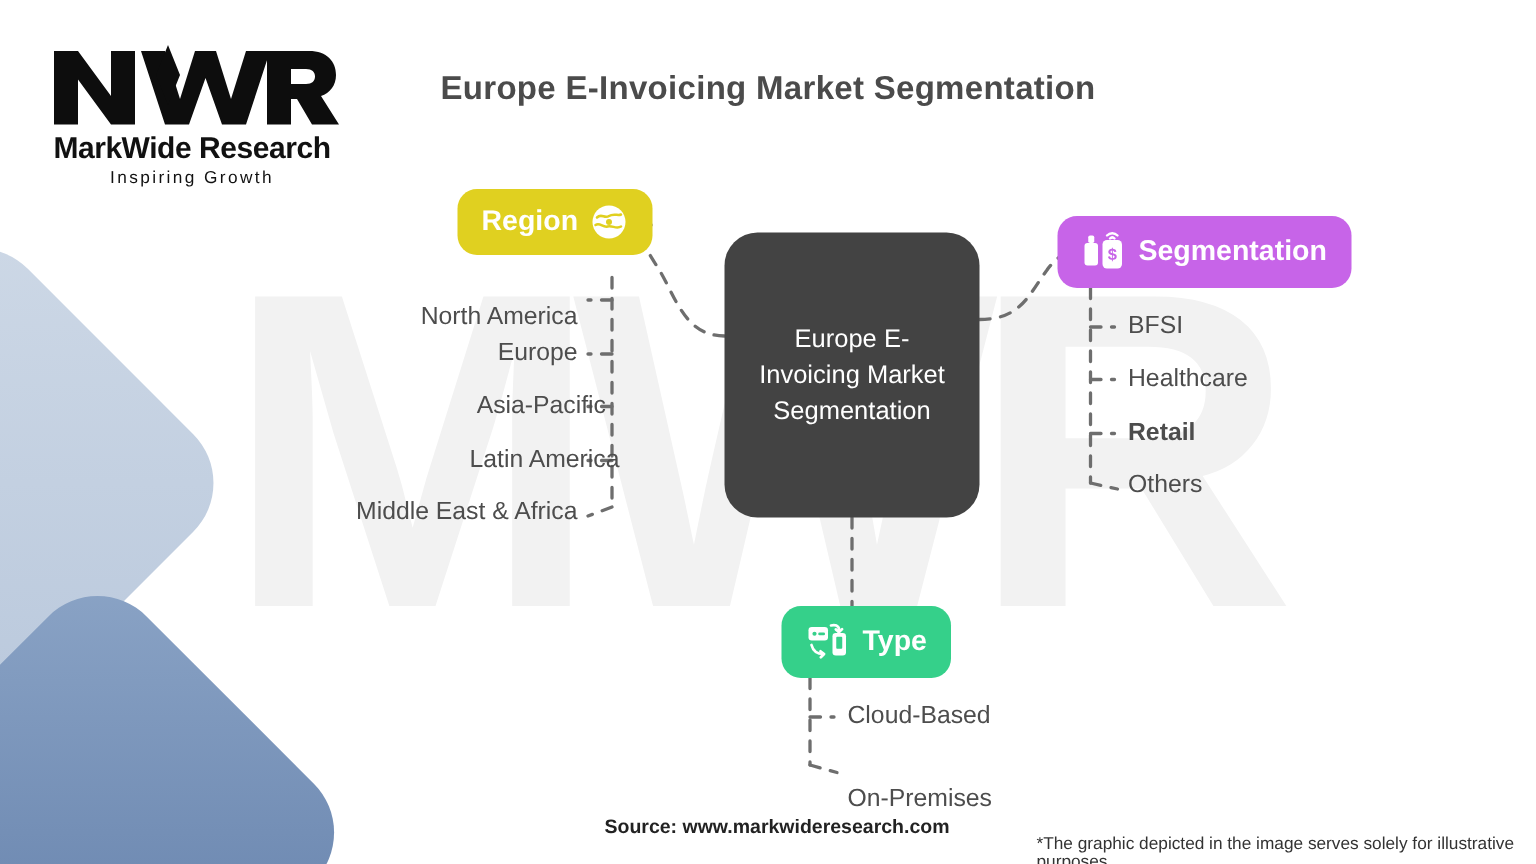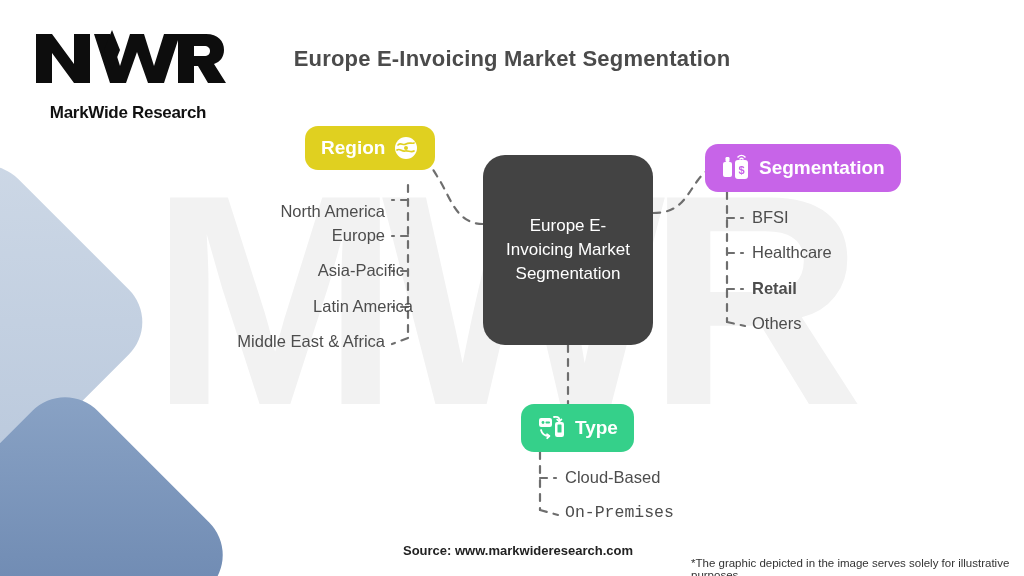--- a/index.html
+++ b/index.html
@@ -27,22 +27,22 @@
   .deco-sq.dark {
     left:-60px; top:430px; width:250px; height:250px;
     background:linear-gradient(135deg,#8ba4c6,#5d7aa6);
     transform:rotate(45deg);
   }
 
   
   .logo { position:absolute; left:28px; top:28px; width:200px; text-align:center; }
   .logo-mark { height:58px; display:block; }
   .logo-name {
-    font-size:17px; font-weight:bold; color:#111; letter-spacing:-0.3px;
-    margin-top:17px;
+    font-size:20px; font-weight:bold; color:#111; letter-spacing:-0.3px;
+    margin-top:2px;
   }
   .logo-tag {
     font-size:11.5px; color:#111; letter-spacing:1.6px; margin-top:2px;
   }
 
   
   .title {
     position:absolute; left:0; top:46px; width:1024px; text-align:center;
     font-size:22px; font-weight:bold; color:#4b4b4b; letter-spacing:0.2px;
   }
@@ -87,20 +87,21 @@
   <div class="deco-sq dark"></div>
 
   <div class="logo">
     <svg class="logo-mark" viewBox="0 0 200 58">
       <path d="M8 55 L8 6 L24 6 L46 36 L46 6 L62 6 L62 55 L46 55 L24 25 L24 55 Z" fill="#0d0d0d"></path>
       <path d="M66 6 L82 6 L92 38 L102 6 L116 6 L126 38 L136 6 L152 6 L136 55 L120 55 L109 24 L98 55 L82 55 Z" fill="#0d0d0d"></path>
       <path d="M150 6 L178 6 C190 6 196 13 196 22 C196 29 192 34 186 36 L198 55 L180 55 L170 38 L166 38 L166 55 L150 55 Z M166 18 L166 28 L176 28 C180 28 182 26 182 23 C182 20 180 18 176 18 Z" fill="#0d0d0d"></path>
       <path d="M84 2 L92 22 L84 42 L76 22 Z" fill="#0d0d0d"></path>
     </svg>
     <div class="logo-name">MarkWide Research</div>
+    <div class="logo-tag">Inspiring Growth</div>
   </div>
 
   <div class="title">Europe E-Invoicing Market Segmentation</div>
 
   <svg class="wires" viewBox="0 0 1024 576">
     <g fill="none" stroke="#6e6e6e" stroke-width="2.2" stroke-dasharray="7 7" stroke-linecap="round">
 
       <path d="M483 224 C455 224 450 195 437 176 C430 164 420 152 434 150"></path>
 
       <path d="M653 213 C681 213 686 196 698 180 C705 170 714 168 706 168"></path>
@@ -178,18 +179,18 @@
   <div class="leaf right-aligned" style="left:385px; top:261px;margin-left:19px;">Asia-Pacific</div>
   <div class="leaf right-aligned" style="left:385px; top:297px;margin-left:28px;">Latin America</div>
   <div class="leaf right-aligned" style="left:385px; top:332px;">Middle East &amp; Africa</div>
 
   <div class="leaf" style="left:752px; top:208px;">BFSI</div>
   <div class="leaf" style="left:752px; top:243px;">Healthcare</div>
   <div class="leaf" style="left:752px; top:279px;font-weight:bold;">Retail</div>
   <div class="leaf" style="left:752px; top:314px;text-align:right;">Others</div>
 
   <div class="leaf" style="left:565px; top:468px;">Cloud-Based</div>
-  <div class="leaf" style="left:565px; top:503px;font-family:Liberation Mono, monospace;">On-Premises</div>
+  <div class="leaf" style="left:565px; top:523px;">On-Premises</div>
 
   <div style="position:absolute; left:403px; top:543px; font-size:13px; font-weight:bold; color:#222;">Source: www.markwideresearch.com</div>
   <div style="position:absolute; left:691px; top:557px; font-size:11.5px; color:#333;">*The graphic depicted in the image serves solely for illustrative purposes</div>
 
 </div>
 
 </body></html>

